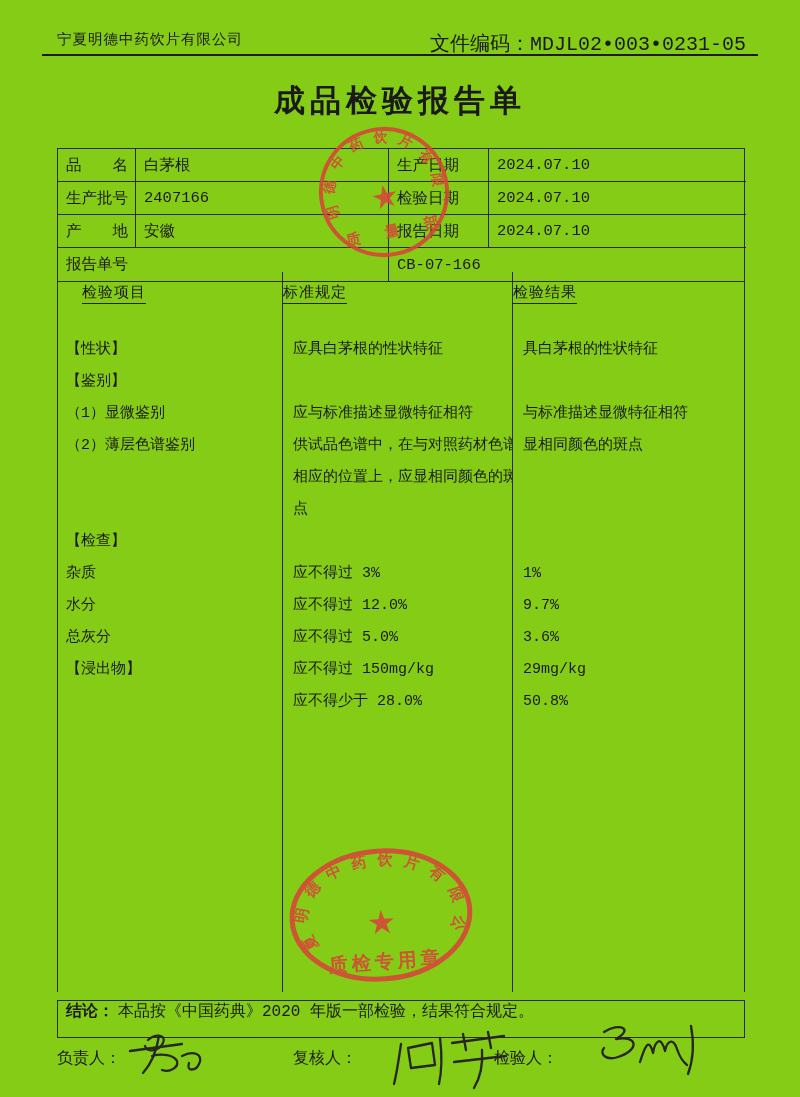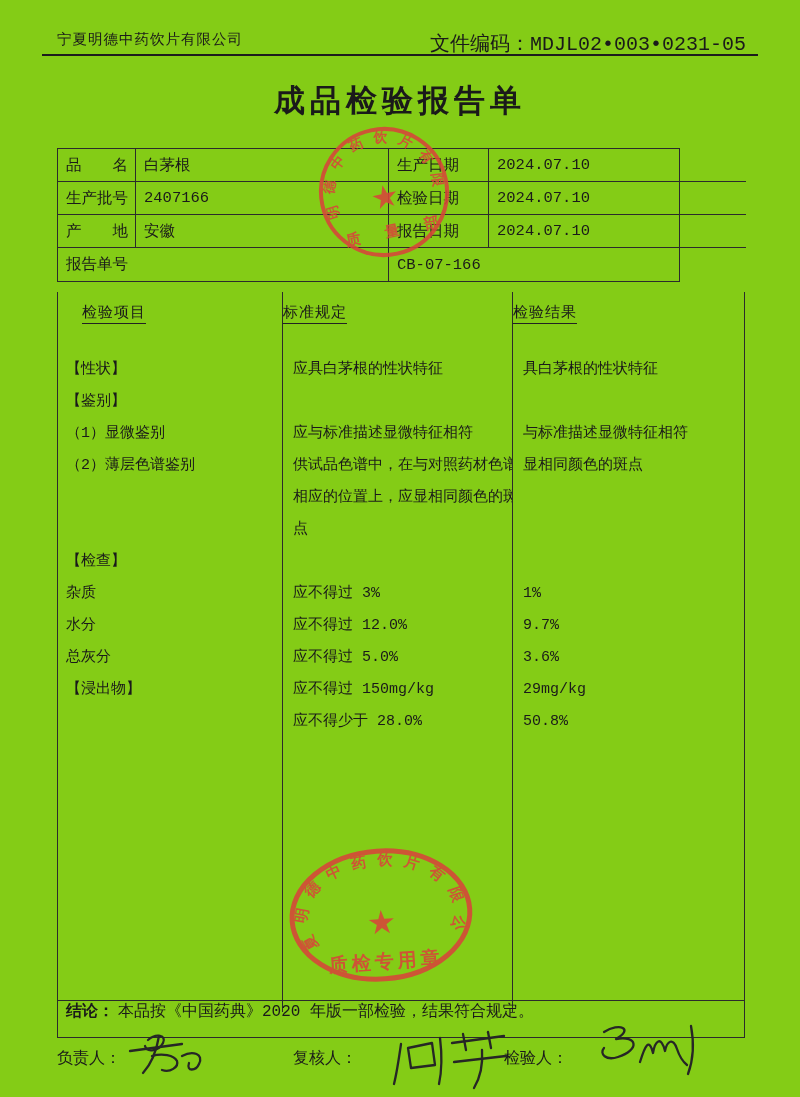--- a/index.html
+++ b/index.html
@@ -16,42 +16,42 @@
   .hdr-company { position:absolute; left:57px; top:30px; font-size:14.5px; letter-spacing:1px; }
   .hdr-code    { position:absolute; right:54px; top:30px; font-size:20px; }
   .hdr-rule    { position:absolute; left:42px; top:54px; width:716px; height:2px; background:#1c1c1c; }
   
   .title {
     position:absolute; left:0; top:80px; width:100%;
     text-align:center; font-size:31px; font-weight:bold; letter-spacing:5px;
   }
   
   .info-table {
-    position:absolute; left:57px; top:148px; width:623px;
+    position:absolute; left:57px; top:148px; width:688px;
     display:grid;
     grid-template-columns:78px 253px 100px 257px;
     grid-auto-rows:33px;
     border:1.5px solid #2b2b2b;
     box-sizing:border-box;
     font-size:15.5px;
   }
   .info-cell {
     display:flex; align-items:center;
     padding:0 8px;
     border-right:1px solid #2b2b2b;
     border-bottom:1px solid #2b2b2b;
     white-space:nowrap; overflow:hidden;
   }
   .info-cell.no-r { border-right:none; }
   .info-cell.no-b { border-bottom:none; }
   .info-cell.span2a { grid-column:1 / 3; }
   .info-cell.span2b { grid-column:3 / 5; }
   
   .main-table {
-    position:absolute; left:57px; top:292px; width:688px; height:720px;
+    position:absolute; left:57px; top:272px; width:688px; height:720px;
     display:flex;
     border:1.5px solid #2b2b2b; border-top:none; border-bottom:none;
     box-sizing:border-box;
     font-size:15px;
   }
   .main-col { box-sizing:border-box; }
   .col-item     { width:226px; border-right:1px solid #2b2b2b; }
   .col-standard { width:230px; border-right:1px solid #2b2b2b; }
   .col-result   { width:232px; }
   .col-head { height:42px; display:flex; align-items:center; }
@@ -66,21 +66,21 @@
     position:absolute; left:57px; top:1000px; width:688px; height:38px;
     border:1.5px solid #2b2b2b; box-sizing:border-box;
     display:flex; align-items:flex-start; padding-left:8px;
     font-size:16px; white-space:nowrap;
   }
   .conclusion .c-label { font-weight:bold; margin-right:4px; }
   .sig-row { position:absolute; left:57px; top:1046px; width:688px; height:50px; font-size:16px; }
   .sig-label { position:absolute; top:2px; white-space:nowrap; }
   .sig-label.l1 { left:0; }
   .sig-label.l2 { left:236px; }
-  .sig-label.l3 { left:447px;text-align:center; }
+  .sig-label.l3 { left:437px;text-align:center; }
   .sig-svg { position:absolute; }
   .sig-svg path { fill:none; stroke:#262626; stroke-width:2.3; stroke-linecap:round; stroke-linejoin:round; }
   
   .stamp { position:absolute; opacity:0.88; }
   .stamp-top    { left:314px; top:122px; width:140px; height:140px; transform:rotate(-12deg); }
   .stamp-bottom { left:286px; top:846px; width:190px; height:140px; transform:rotate(-4deg); }
 </style>
 </head>
 <body>
 

